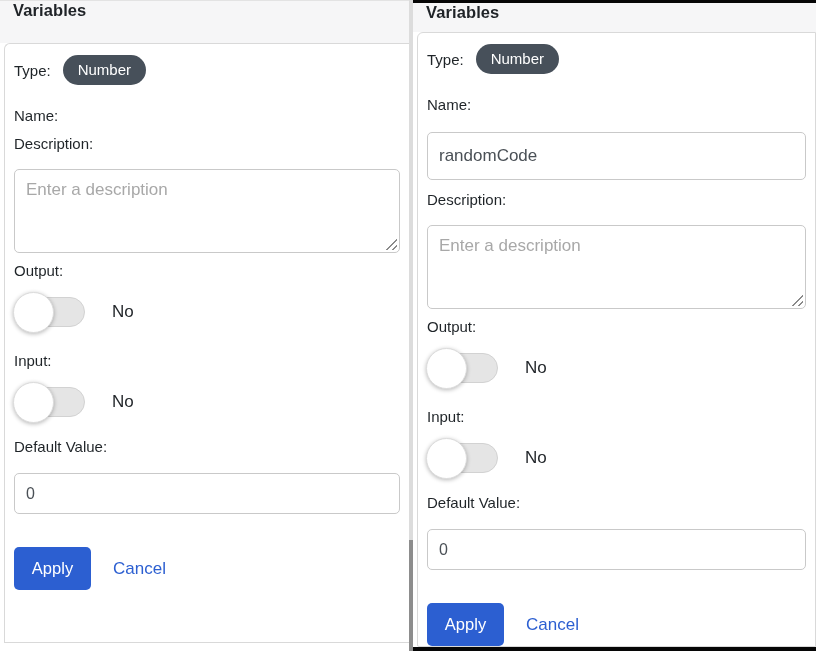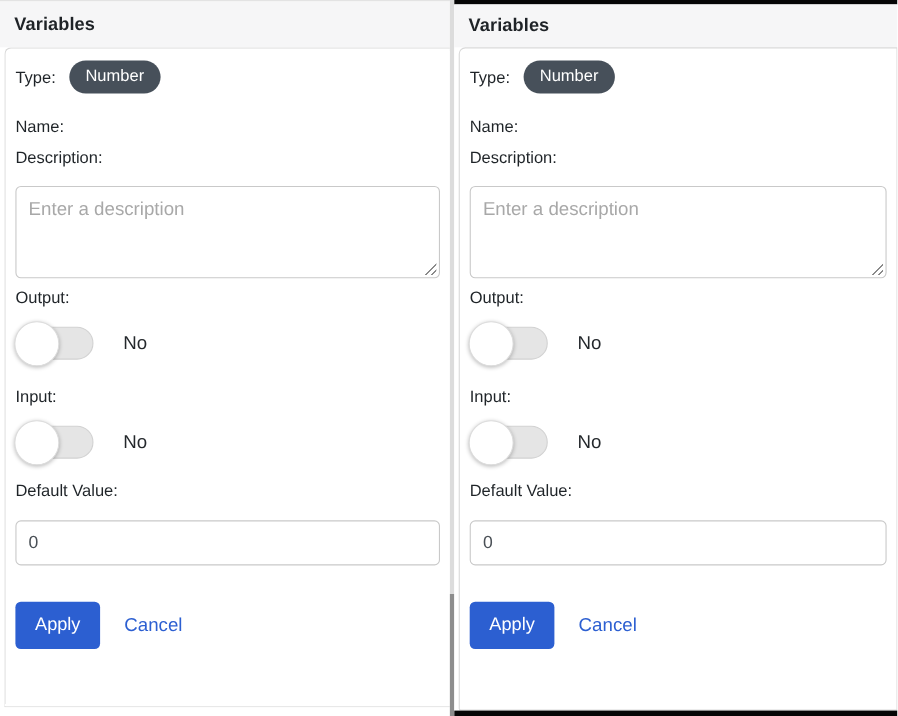--- a/index.html
+++ b/index.html
@@ -15,21 +15,21 @@
   .panel { position:absolute; top:0; height:651px; background:#fff; }
   .panel-left  { left:0;    width:409px; }
   .panel-right { left:413px; width:403px; display:flex; flex-direction:column; }
 
   .black-bar { background:#060606; width:100%; }
   .bar-top    { height:4px; }
   .bar-bottom { height:5px; }
 
   .panel-header {
     background:#f6f6f7;
-    display:flex; align-items:center;
+    display:flex; 
     padding-left:13px;
   }
   .panel-left  .panel-header { height:43px; border-top:1px solid #e3e3e3; }
   .panel-right .panel-header { height:39px; }
   .panel-title {
     font-size:16.5px; font-weight:bold; color:#1f2327; letter-spacing:.1px;
   }
 
   .content-box {
     background:#fff;
@@ -194,20 +194,21 @@
       <span class="panel-title">Variables</span>
     </div>
     <div class="content-box">
 
       <div class="type-row">
         <span class="field-label">Type:</span>
         <span class="pill">Number</span>
       </div>
 
       <div class="field-label lbl-name">Name:</div>
+      <input class="text-input name-input" type="text" value="randomCode" style="">
 
       <div class="field-label lbl-desc">Description:</div>
       <div class="textarea-wrap">
         <textarea class="desc-textarea" placeholder="Enter a description" style=""></textarea>
         <span class="resize-handle"></span>
       </div>
 
       <div class="field-label lbl-output">Output:</div>
       <div class="toggle-row first">
         <div class="toggle">

